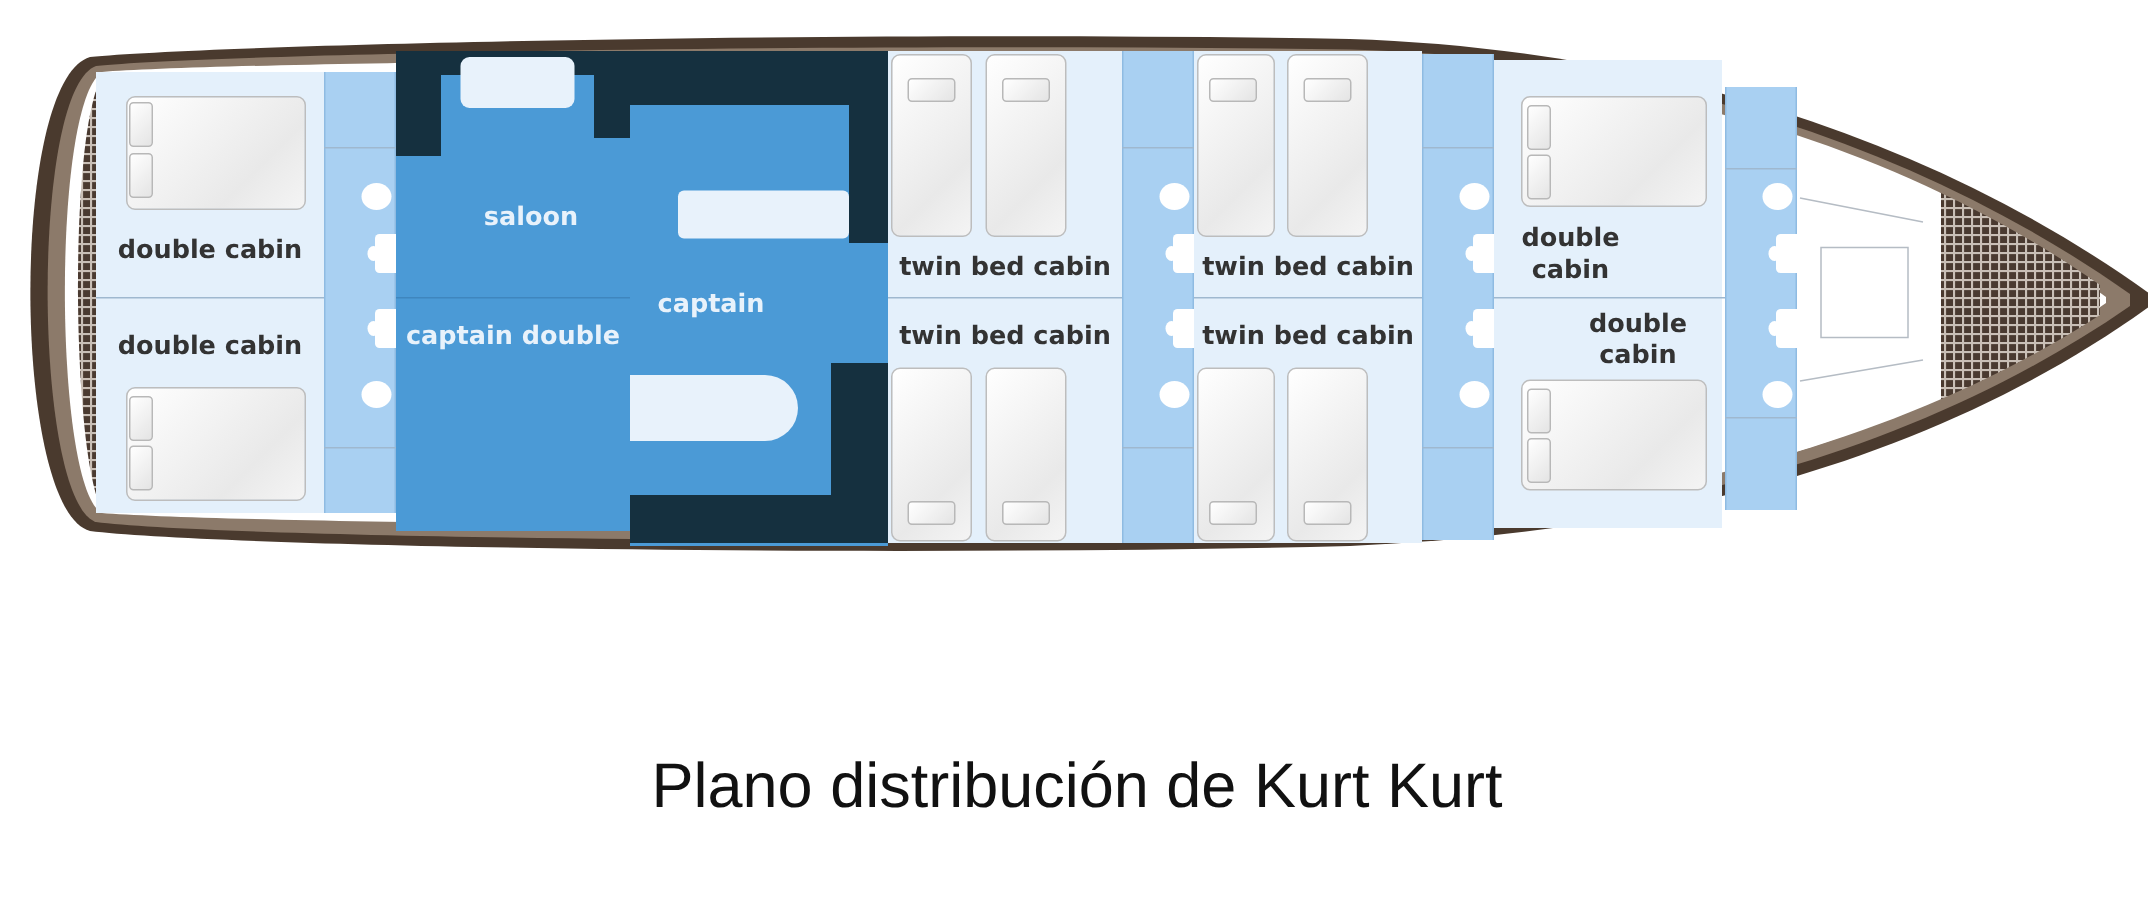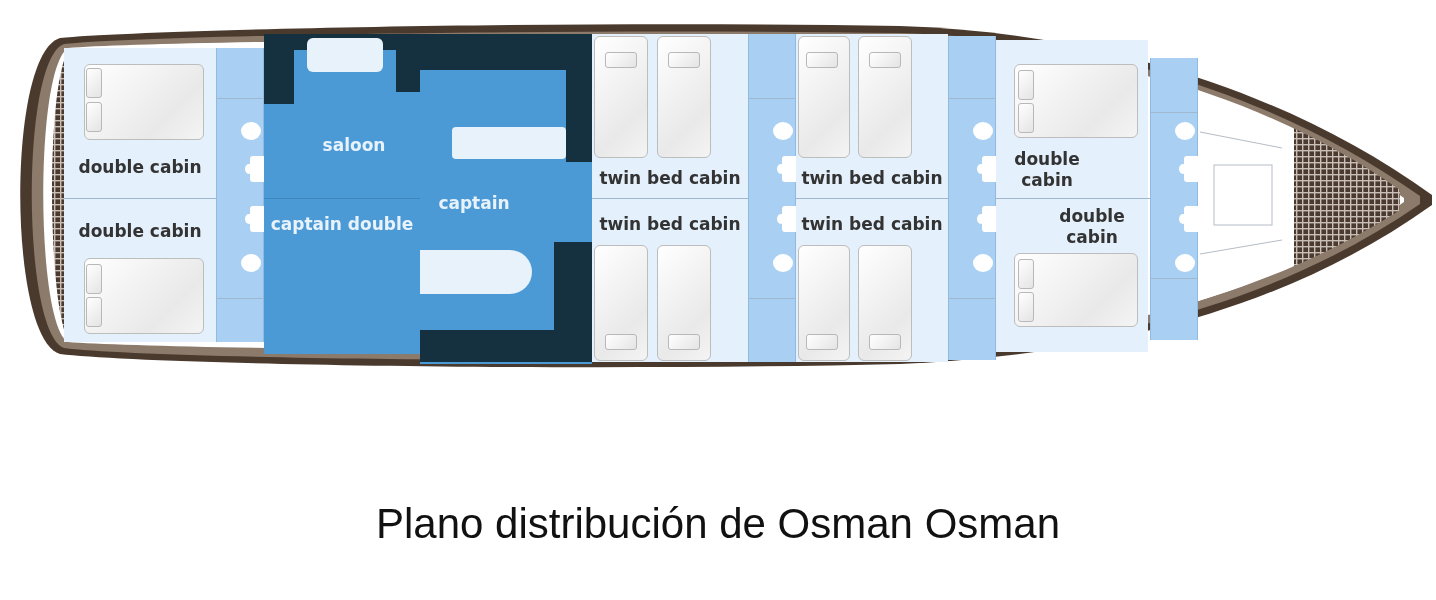--- a/index.html
+++ b/index.html
@@ -159,13 +159,13 @@
 <div class="bath" style="left:1150px;top:58px;width:48px;height:282px;"></div>
 <div class="hline" style="left:1150px;top:112px;width:48px;"></div>
 <div class="hline" style="left:1150px;top:278px;width:48px;"></div>
 <div class="toilet" style="left:1175px;top:122px;"></div>
 <div class="sink" style="left:1184px;top:156px;"></div>
 <div class="sinkknob" style="left:1179px;top:164px;"></div>
 <div class="sink" style="left:1184px;top:206px;"></div>
 <div class="sinkknob" style="left:1179px;top:214px;"></div>
 <div class="toilet" style="left:1175px;top:254px;"></div>
 
-<div class="caption">Plano distribución de Osman Osman</div>
+<div class="caption">Plano distribución de Kurt Kurt</div>
 
 </body></html>

